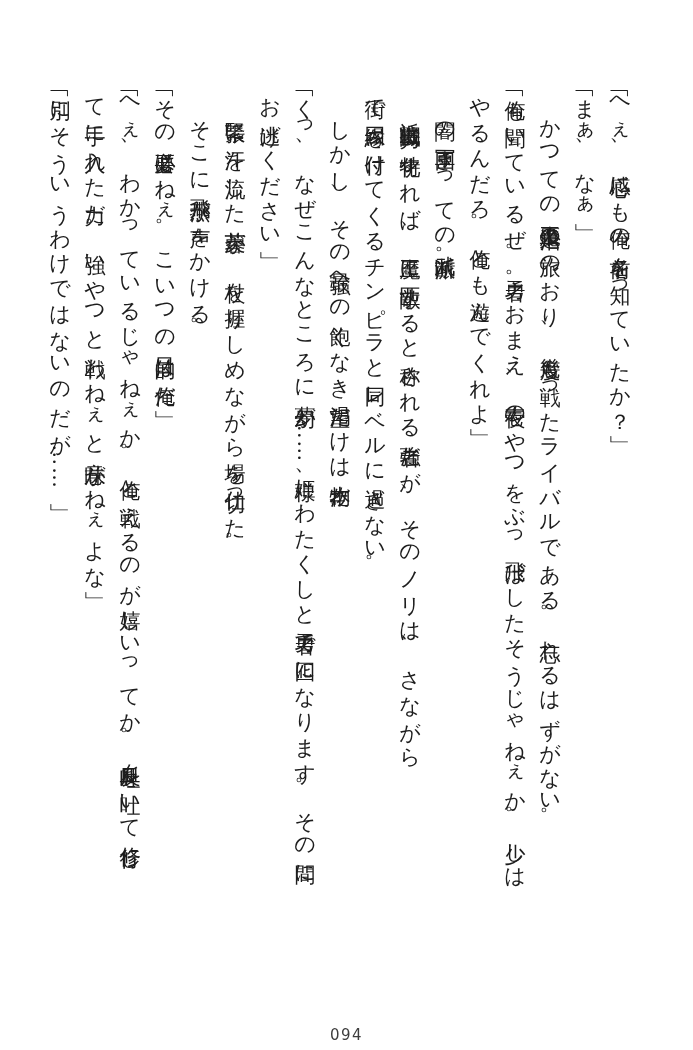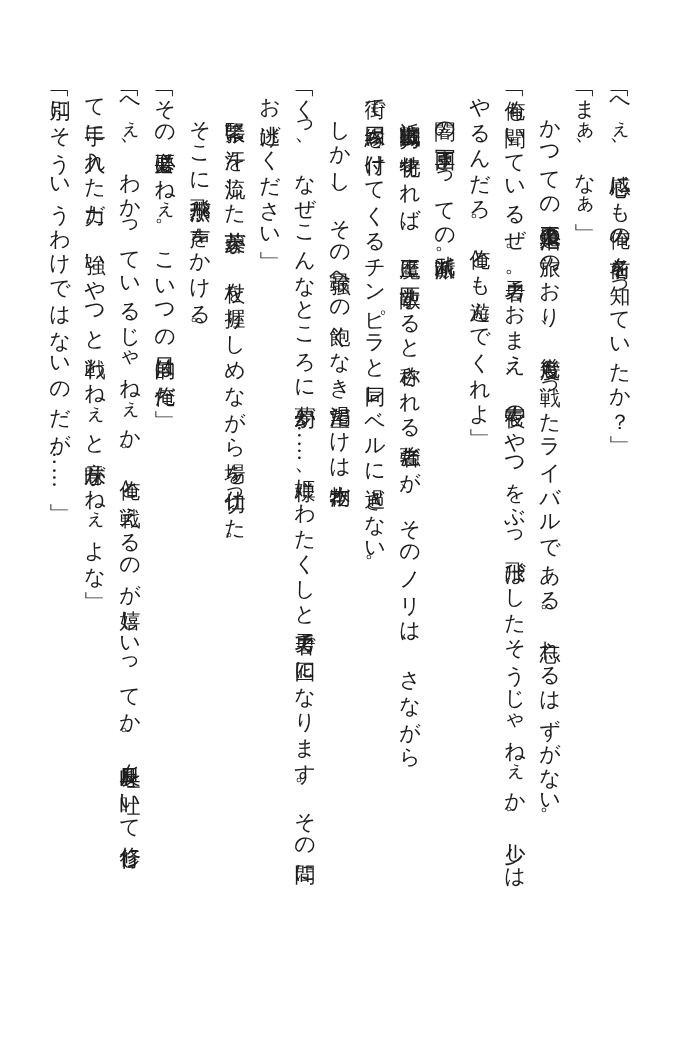--- a/index.html
+++ b/index.html
@@ -63,13 +63,14 @@
       <div class="line">　しかし、その最強への飽くなき渇望だけは本物だ。</div>
       <div class="line">「くっ、なぜこんなところに夢幻が……姫様、わたくしと勇者で囮になります。その間に</div>
       <div class="line">お逃げください」</div>
       <div class="line">　緊張に汗を流した芙蓉が、杖を握りしめながら場を仕切った。</div>
       <div class="line">　そこに飛燕が声をかける。</div>
       <div class="line">「その必要はねぇ。こいつの目的は俺だ」</div>
       <div class="line">「へぇ、わかっているじゃねぇか。俺と戦えるのが嬉しいってか。血反吐を吐いて修行し</div>
       <div class="line">て手に入れた力だ。強いやつと戦わねぇと意味がねぇよな」</div>
       <div class="line">「別にそういうわけではないのだが……」</div>
     </div>
+  <div class="page-number">094</div>
 </div>
 
 </body></html>

